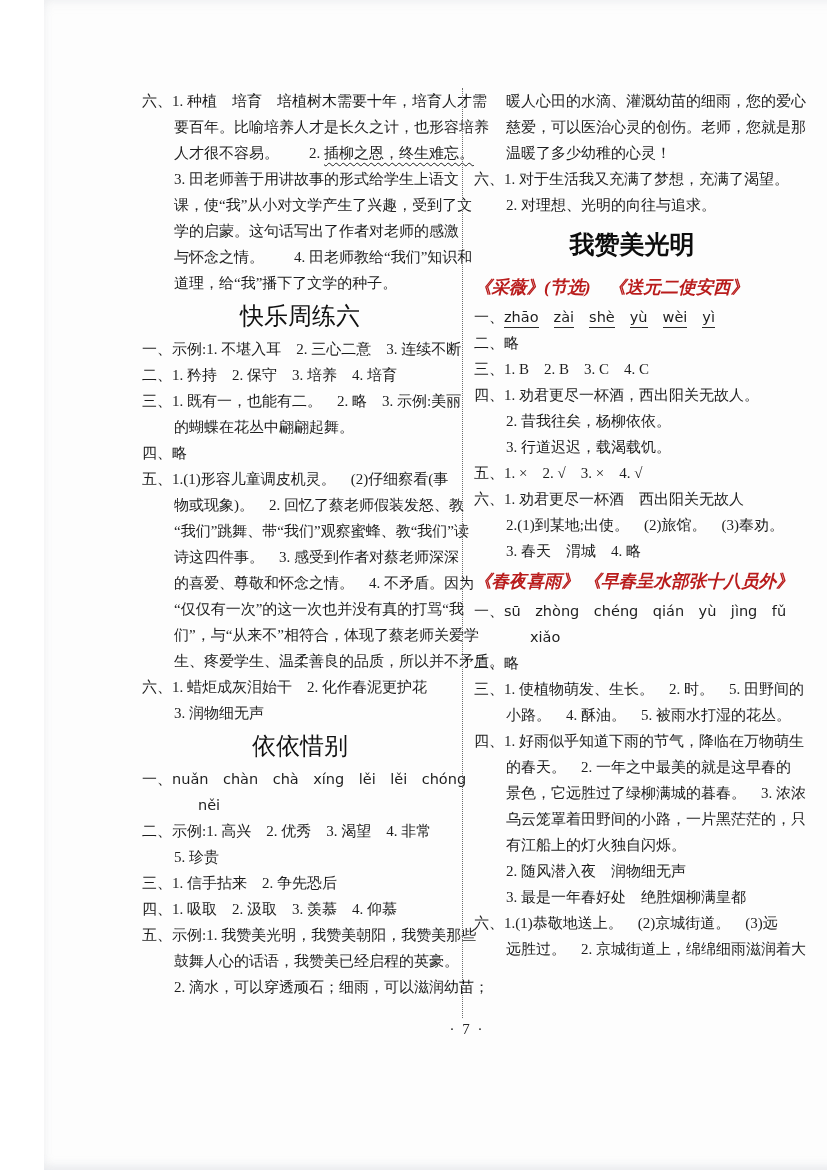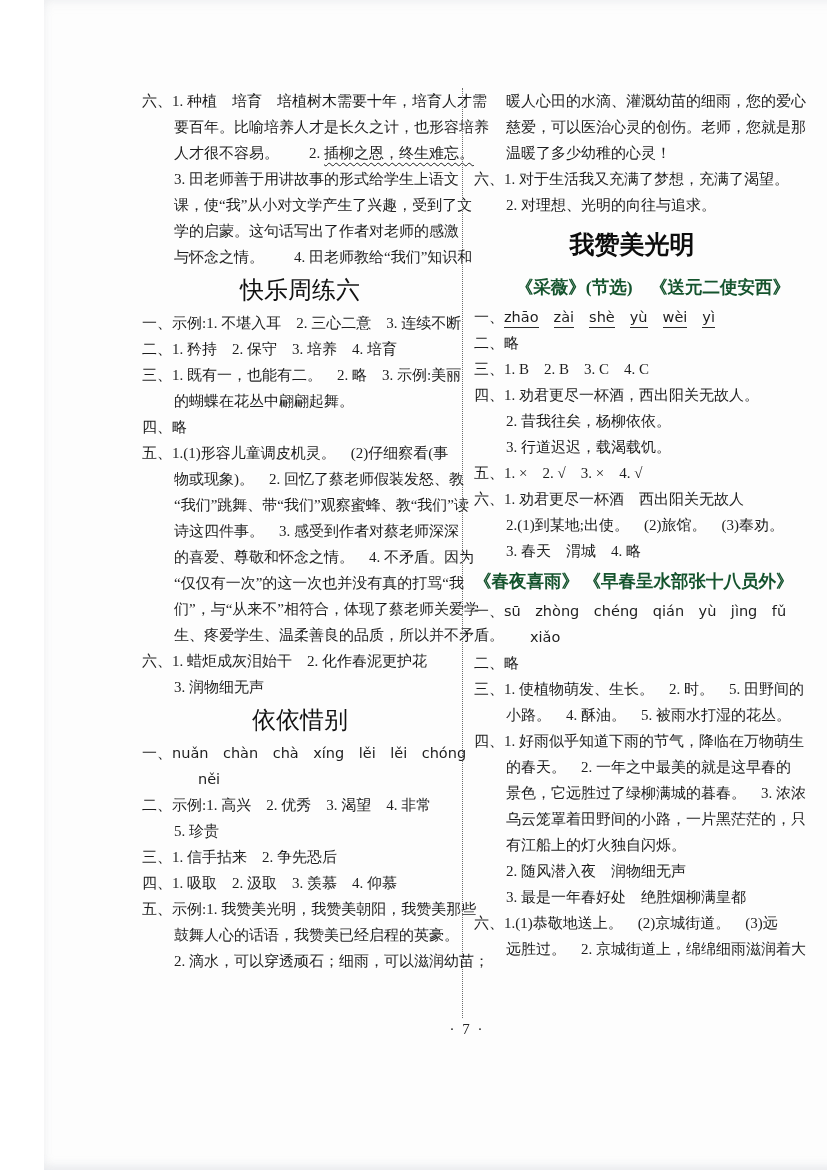--- a/index.html
+++ b/index.html
@@ -55,24 +55,25 @@
     font-weight:bold;
     font-size:25px;
     text-align:center;
     line-height:52px;height:52px;
     color:#0d0d0d;
     white-space:nowrap;
   }
   .h-poem{
     font-weight:bold;
     font-size:17.5px;
-    text-align:right;
+    text-align:left;
     line-height:34px;height:34px;
-    color:#14532d;
+    color:#b91c1c;
     white-space:nowrap;
+    font-style:italic;
   }
   .u-wavy{
     text-decoration-line:underline;
     text-decoration-style:wavy;
     text-decoration-thickness:1px;
     text-underline-offset:4px;
   }
   .u-line{
     display:inline-block;
     border-bottom:1.5px solid #2a2a2a;
@@ -97,20 +98,21 @@
 <div class="page">
   <div class="content">
     <div class="col" id="left-column">
         <div class="line"><span>六、1. 种植　培育　培植树木需要十年，培育人才需</span></div>
         <div class="line ind1"><span>要百年。比喻培养人才是长久之计，也形容培养</span></div>
         <div class="line ind1"><span>人才很不容易。　　2. </span><span class="u-wavy">插柳之恩，终生难忘。</span></div>
         <div class="line ind1"><span>3. 田老师善于用讲故事的形式给学生上语文</span></div>
         <div class="line ind1"><span>课，使“我”从小对文学产生了兴趣，受到了文</span></div>
         <div class="line ind1"><span>学的启蒙。这句话写出了作者对老师的感激</span></div>
         <div class="line ind1"><span>与怀念之情。　　4. 田老师教给“我们”知识和</span></div>
+        <div class="line ind1"><span>道理，给“我”播下了文学的种子。</span></div>
         <div class="h-unit"><span>快乐周练六</span></div>
         <div class="line"><span>一、示例:1. 不堪入耳　2. 三心二意　3. 连续不断</span></div>
         <div class="line"><span>二、1. 矜持　2. 保守　3. 培养　4. 培育</span></div>
         <div class="line"><span>三、1. 既有一，也能有二。　2. 略　3. 示例:美丽</span></div>
         <div class="line ind1"><span>的蝴蝶在花丛中翩翩起舞。</span></div>
         <div class="line"><span>四、略</span></div>
         <div class="line"><span>五、1.(1)形容儿童调皮机灵。　(2)仔细察看(事</span></div>
         <div class="line ind1"><span>物或现象)。　2. 回忆了蔡老师假装发怒、教</span></div>
         <div class="line ind1"><span>“我们”跳舞、带“我们”观察蜜蜂、教“我们”读</span></div>
         <div class="line ind1"><span>诗这四件事。　3. 感受到作者对蔡老师深深</span></div>

